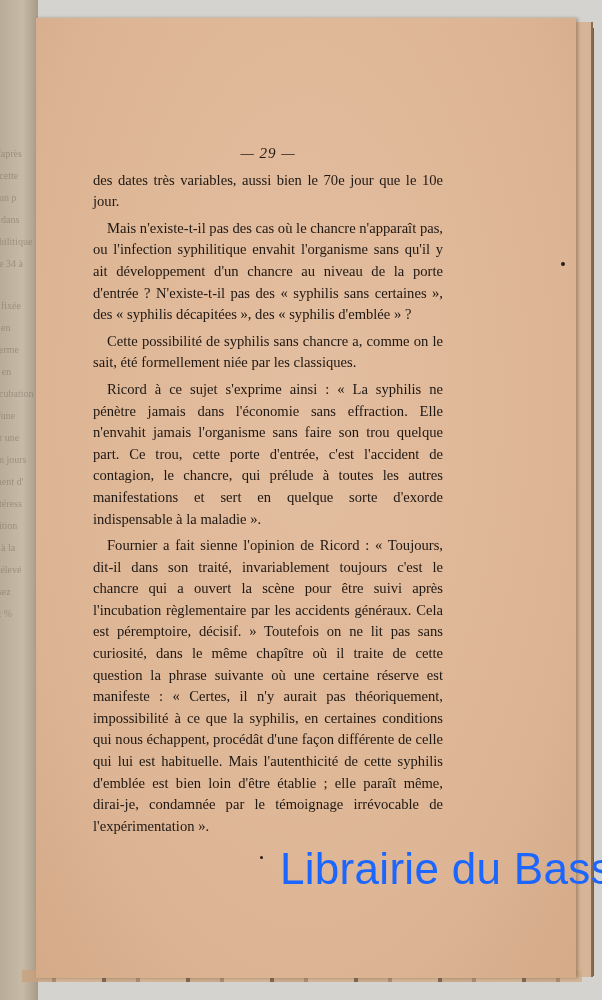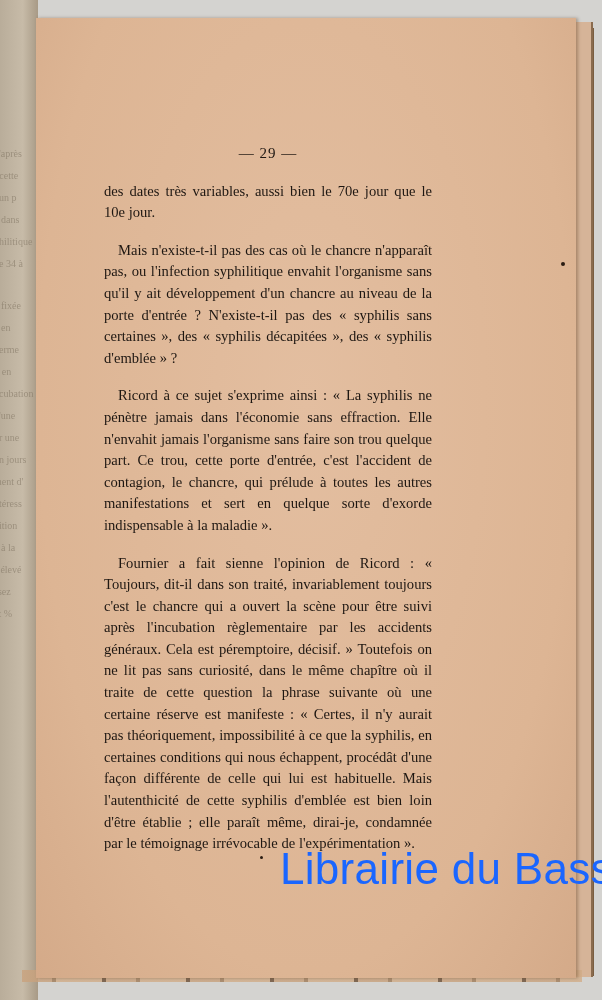--- a/index.html
+++ b/index.html
@@ -35,23 +35,23 @@
       position: absolute; left: 22px; top: 970px; width: 560px; height: 12px;
       background: repeating-linear-gradient(to right, #c9a27d 0 30px, #a07c58 30px 34px, #d2ad88 34px 80px, #6b4e34 80px 84px);
       opacity: 0.8;
     }
     .text-block {
       position: absolute; left: 88px; top: 143px; width: 360px;
       color: #1e1712; font-family: "Liberation Serif", serif; font-size: 14.6px;
       line-height: 21.6px; text-align: justify;
     }
     .page-number {
-      text-align: center; margin-bottom: 4px; font-size: 15px; letter-spacing: 1px;
+      text-align: center; margin-bottom: 4px; font-size: 15px; letter-spacing: 1px; font-style: italic;
     }
-    .para { margin: 16px; text-indent: 14px; }
+    .para { margin: 5px; text-indent: 14px; }
     .para.first { text-indent: 0; }
     .watermark {
       position: absolute; left: 280px; top: 844px; color: #1a66ff;
       font-family: "Liberation Sans", sans-serif; font-size: 44px; white-space: nowrap;
       letter-spacing: 0.3px;
     }
     .speck { position: absolute; width: 4px; height: 4px; border-radius: 50%; background: #2a1c12; }
   </style>
 </head>
 <body>
@@ -82,20 +82,21 @@
 <div class="back-pages2"></div>
 <div class="back-pages"></div>
 <div class="page-bottom-edge"></div>
 
 <div class="page"></div>
 
 <div class="text-block">
   <div class="page-number">— 29 —</div>
   <p class="para first">des dates très variables, aussi bien le 70e jour que le 10e jour.</p>
   <p class="para">Mais n'existe-t-il pas des cas où le chancre n'apparaît pas, ou l'infection syphilitique envahit l'organisme sans qu'il y ait développement d'un chancre au niveau de la porte d'entrée ? N'existe-t-il pas des « syphilis sans certaines », des « syphilis décapitées », des « syphilis d'emblée » ?</p>
+  <p class="para">Cette possibilité de syphilis sans chancre a, comme on le sait, été formellement niée par les classiques.</p>
   <p class="para">Ricord à ce sujet s'exprime ainsi : « La syphilis ne pénètre jamais dans l'économie sans effraction. Elle n'envahit jamais l'organisme sans faire son trou quelque part. Ce trou, cette porte d'entrée, c'est l'accident de contagion, le chancre, qui prélude à toutes les autres manifestations et sert en quelque sorte d'exorde indispensable à la maladie ».</p>
   <p class="para">Fournier a fait sienne l'opinion de Ricord : « Toujours, dit-il dans son traité, invariablement toujours c'est le chancre qui a ouvert la scène pour être suivi après l'incubation règlementaire par les accidents généraux. Cela est péremptoire, décisif. » Toutefois on ne lit pas sans curiosité, dans le même chapître où il traite de cette question la phrase suivante où une certaine réserve est manifeste : « Certes, il n'y aurait pas théoriquement, impossibilité à ce que la syphilis, en certaines conditions qui nous échappent, procédât d'une façon différente de celle qui lui est habituelle. Mais l'autenthicité de cette syphilis d'emblée est bien loin d'être établie ; elle paraît même, dirai-je, condamnée par le témoignage irrévocable de l'expérimentation ».</p>
 </div>
 
 <div class="speck" style="left:561px;top:262px;"></div>
 <div class="speck" style="left:260px;top:856px;width:3px;height:3px;"></div>
 
 <div class="watermark">Librairie du Bassin</div>
 
 </body></html>

